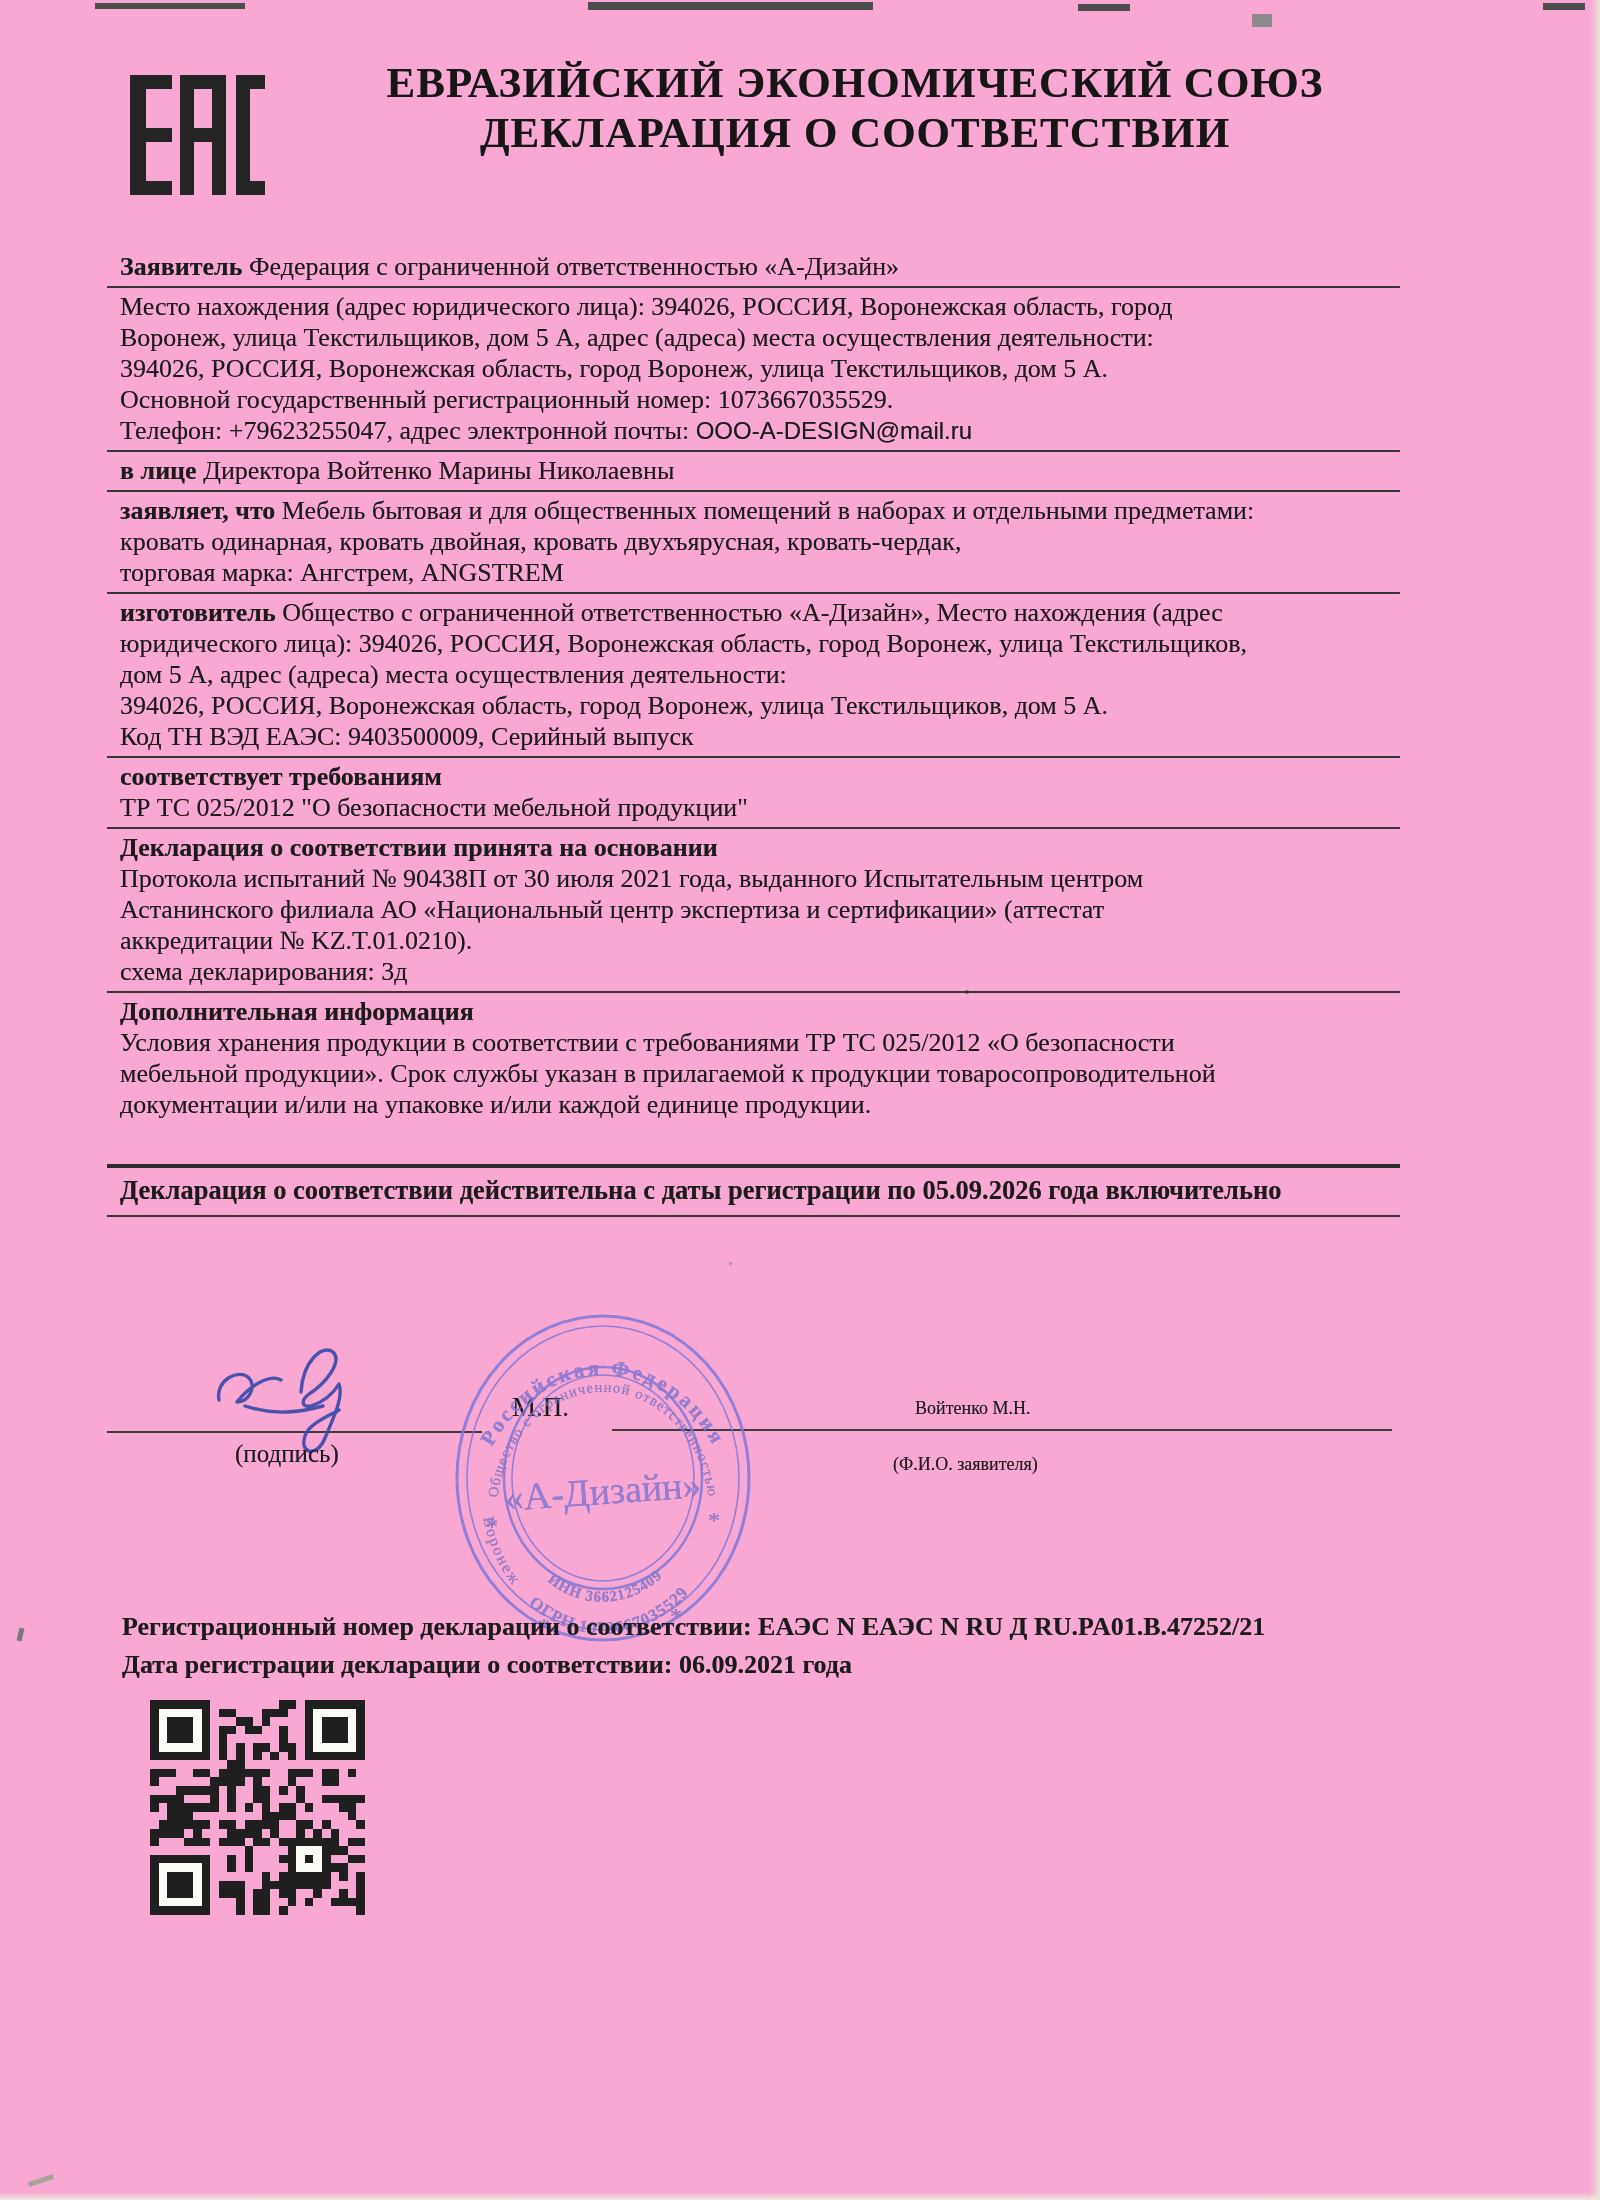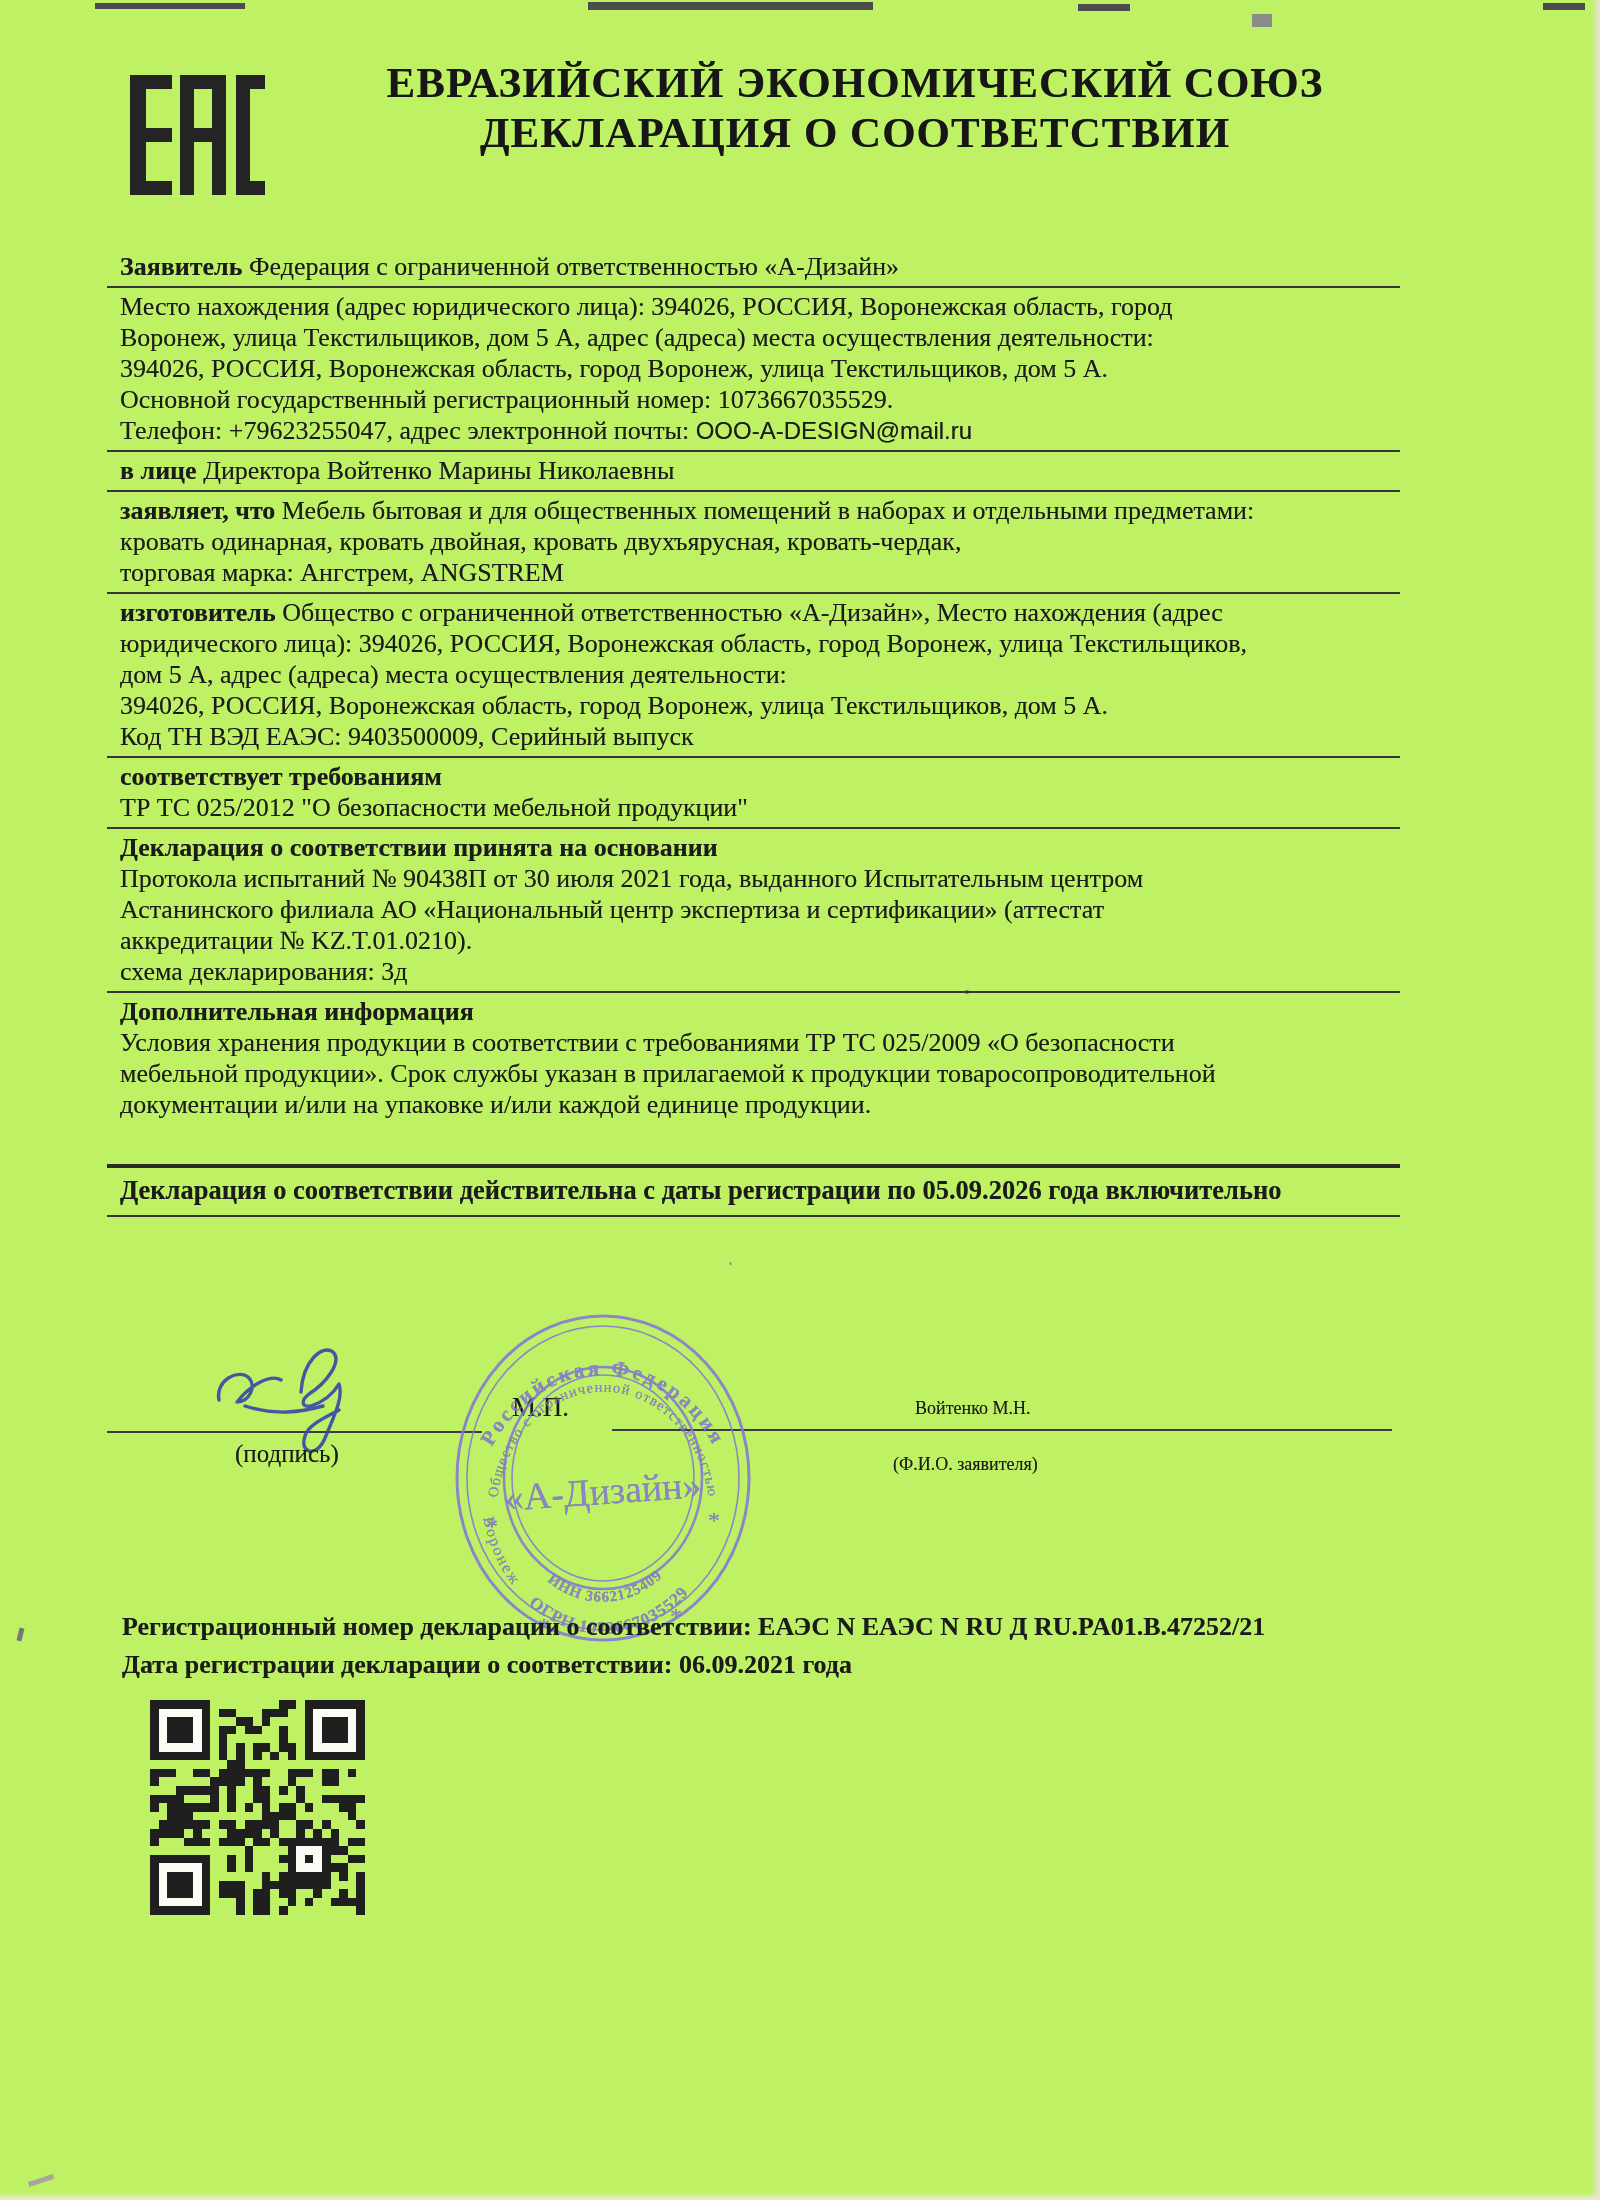--- a/index.html
+++ b/index.html
@@ -1,18 +1,18 @@
 <!DOCTYPE html>
 <html><head>
 <meta charset="utf-8">
 <style>
   html,body{margin:0;padding:0;background:#d9d9d9;}
   .page{
     position:relative;width:1600px;height:2200px;margin:0 auto;
-    background:#bef264;overflow:hidden;
+    background:#f9a8d4;overflow:hidden;
     font-family:"Liberation Serif",serif;color:#1b1b1b;
     text-shadow:0 0 .5px rgba(35,35,35,.5);
   }
   
   .edge-right{position:absolute;top:0;right:0;bottom:0;width:10px;background:linear-gradient(to right,rgba(0,0,0,0),#e8e3d4);}
   .edge-bottom{position:absolute;left:0;right:0;bottom:0;height:8px;background:linear-gradient(to bottom,rgba(0,0,0,0),#eee9dc);}
   .artifact{position:absolute;background:#4c4c4c;}
   
   .logo{position:absolute;left:130px;top:75px;}
   .titles{
@@ -125,21 +125,21 @@
     <div class="sec">
       <div class="row b">Декларация о соответствии принята на основании</div>
       <div class="row">Протокола испытаний № 90438П от 30 июля 2021 года, выданного Испытательным центром</div>
       <div class="row">Астанинского филиала АО «Национальный центр экспертиза и сертификации» (аттестат</div>
       <div class="row">аккредитации № KZ.T.01.0210).</div>
       <div class="row">схема декларирования: 3д</div>
     </div>
 
     <div class="sec noline">
       <div class="row b">Дополнительная информация</div>
-      <div class="row">Условия хранения продукции в соответствии с требованиями ТР ТС 025/2009 «О безопасности</div>
+      <div class="row">Условия хранения продукции в соответствии с требованиями ТР ТС 025/2012 «О безопасности</div>
       <div class="row">мебельной продукции». Срок службы указан в прилагаемой к продукции товаросопроводительной</div>
       <div class="row">документации и/или на упаковке и/или каждой единице продукции.</div>
     </div>
 
     <div class="validity">Декларация о соответствии действительна с даты регистрации по 05.09.2026 года включительно</div>
   </div>
 
   <div class="sig-line" style="left:107px;top:1431px;width:375px;"></div>
   <div class="sig-line" style="left:612px;top:1429px;width:780px;"></div>
 

